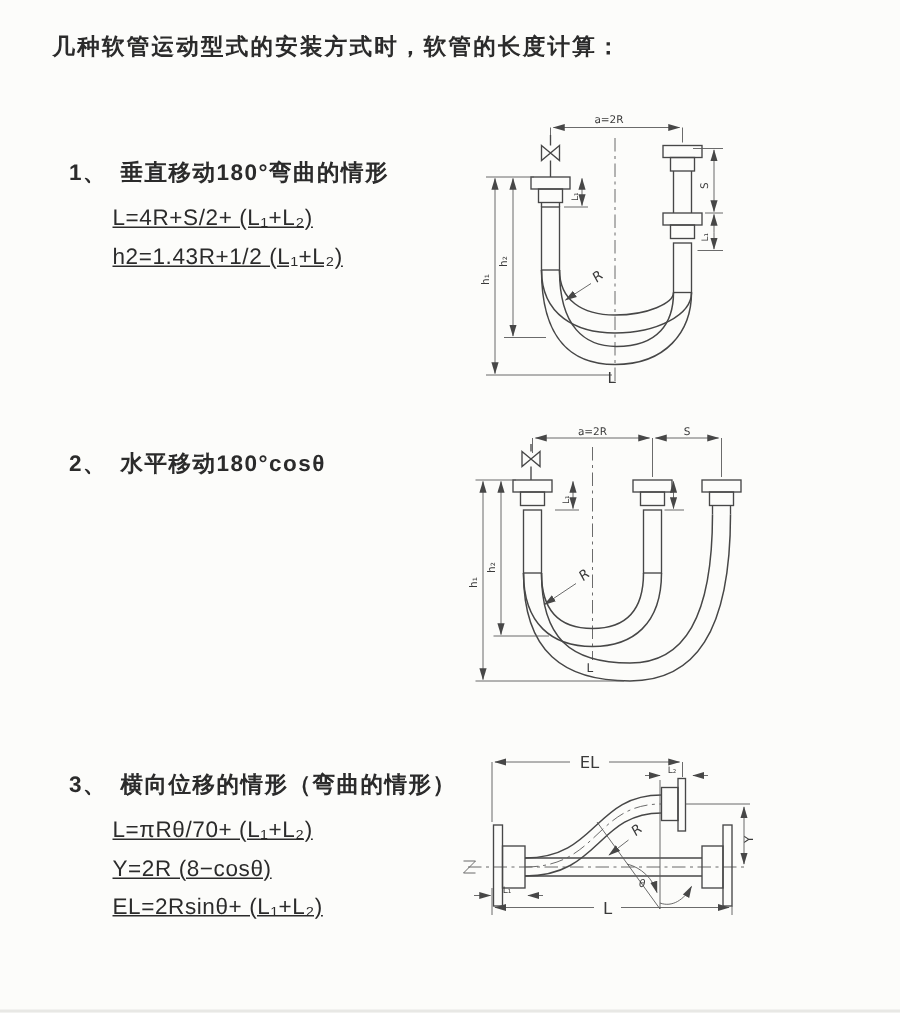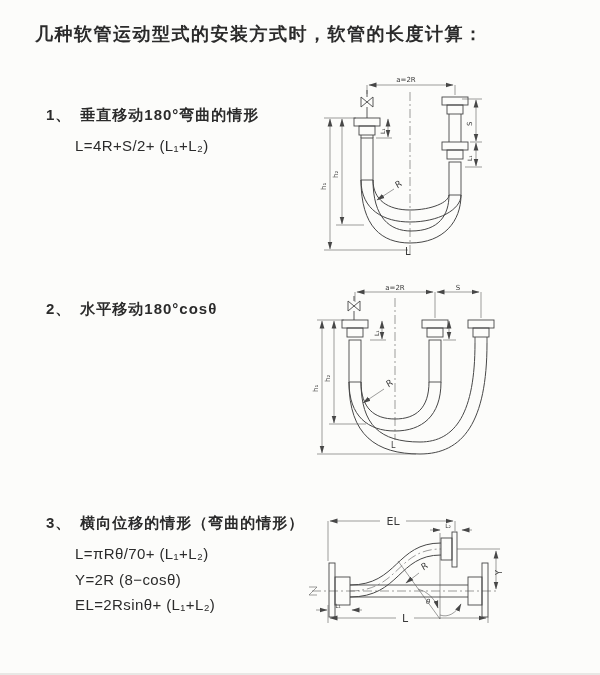--- a/index.html
+++ b/index.html
@@ -3,25 +3,25 @@
 <meta charset="utf-8">
 <style>
   html,body{margin:0;padding:0;}
   body{
     width:600px;height:675px;position:relative;overflow:hidden;
     background:#fcfcfa;color:#2b2b2b;
     font-family:"Liberation Sans","DejaVu Sans",sans-serif;
   }
   .title{
     position:absolute;left:35px;top:22px;
-    font-size:18px;font-weight:700;letter-spacing:1.5px;white-space:nowrap;
+    font-size:15px;font-weight:700;letter-spacing:1.5px;white-space:nowrap;
   }
   .section{position:absolute;left:46px;}
   .sec-head{display:flex;gap:9px;font-size:15px;font-weight:700;letter-spacing:1px;white-space:nowrap;}
-  .formulas{margin:8px 0 0 29px;}
+  .formulas{margin:8px 0 0 29px;text-decoration:underline;}
   .formula{font-size:15px;line-height:25.5px;letter-spacing:.4px;white-space:nowrap;}
   .diagram{position:absolute;}
   svg{display:block;}
   svg .part{stroke:#474747;stroke-width:.9;fill:none;}
   svg .hose{stroke:#474747;stroke-width:1;fill:none;}
   svg .dim{stroke:#5a5a5a;stroke-width:.6;fill:none;}
   svg .cl{stroke:#5a5a5a;stroke-width:.6;fill:none;stroke-dasharray:9 3 2 3;}
   svg text{font-family:"DejaVu Sans",sans-serif;fill:#3a3a3a;}
   .page-edge{position:absolute;left:0;right:0;bottom:0;height:2px;background:#e8e8e5;}
 </style>
@@ -30,20 +30,21 @@
 
 <div class="title">几种软管运动型式的安装方式时，软管的长度计算：</div>
 
 <div class="section" style="top:106px">
   <div class="sec-head">
     <span>1、</span>
     <span>垂直移动180°弯曲的情形</span>
   </div>
   <div class="formulas">
     <div class="formula">L=4R+S/2+ (L₁+L₂)</div>
+    <div class="formula">h2=1.43R+1/2 (L₁+L₂)</div>
   </div>
 </div>
 
 <div class="section" style="top:300px">
   <div class="sec-head">
     <span>2、</span>
     <span>水平移动180°cosθ</span>
   </div>
 </div>
 
@@ -240,21 +241,21 @@
 
   <g>
     <line class="dim" x1="76" y1="107" x2="55" y2="121" marker-end="url(#m2)"></line>
     <text transform="rotate(-40 82 102)" x="79" y="104" font-size="9" font-style="italic">R</text>
   </g>
 
   <text x="83" y="166" font-size="8">L</text>
 </svg>
 </div>
 
-<div class="diagram" style="left:300px;top:505px">
+<div class="diagram" style="left:300px;top:492px">
 <svg width="300" height="152" viewBox="0 0 300 152">
   <defs>
     <marker id="m3" markerWidth="9" markerHeight="7" refX="7.5" refY="3" orient="auto" markerUnits="userSpaceOnUse">
       <path d="M0,0.6 L8,3 L0,5.4 Z" fill="#474747"></path>
     </marker>
   </defs>
 
   <g>
     <line class="cl" x1="12" y1="86" x2="196" y2="86"></line>
     <path class="dim" d="M9,82 L17,82 M17,82 L9,90 M9,90 L17,90"></path>

